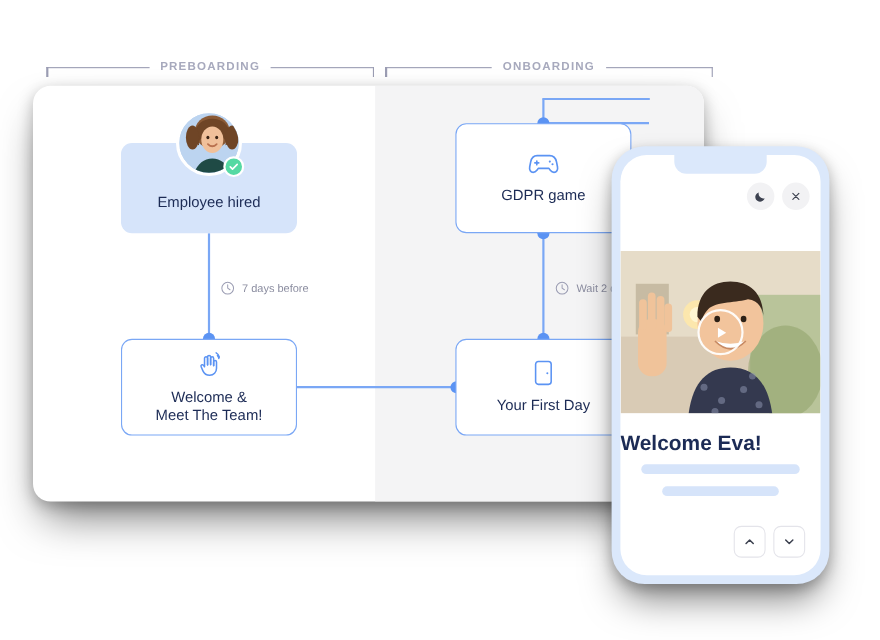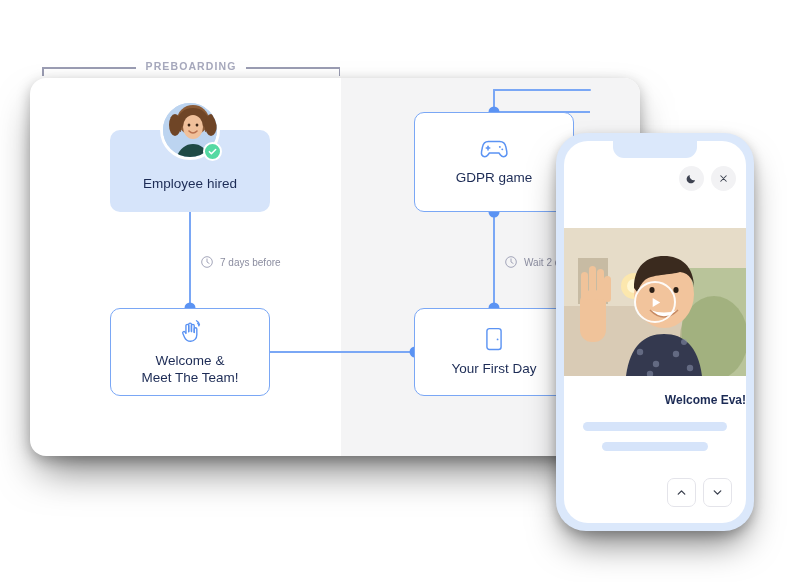--- a/index.html
+++ b/index.html
@@ -18,21 +18,21 @@
     width: 800px;
     height: 582px;
   }
 
   
   .phase-header {
     position: absolute;
     top: 50px;
     height: 22px;
     display: flex;
-    align-items: flex-end;
+    align-items: center;
     justify-content: center;
     gap: 10px;
   }
   .phase-label {
     font-size: 10.5px;
     letter-spacing: 1.1px;
     color: #a7a9bd;
     font-weight: 700;
     white-space: nowrap;
   }
@@ -220,22 +220,22 @@
     border: 2.5px solid rgba(255,255,255,0.92);
     display: flex;
     align-items: center;
     justify-content: center;
     box-sizing: border-box;
   }
   #phone-title {
     position: absolute;
     left: 0; right: 0;
     top: 252px;
-    text-align: right;
-    font-size: 12px;
+    text-align: left;
+    font-size: 19px;
     color: #1c2b55;
     font-weight: 600;
   }
   .skeleton {
     position: absolute;
     height: 9px;
     border-radius: 5px;
     background: #d6e4fa;
   }
   .sk1 { left: 19px; right: 19px; top: 281px; }
@@ -266,20 +266,29 @@
   <div class="phase-header" style="left:42px; width:298px;">
     <div class="bracket">
       <div class="tick left"></div>
     </div>
     <div class="phase-label">PREBOARDING</div>
     <div class="bracket">
       <div class="tick right"></div>
     </div>
   </div>
 
+  <div class="phase-header" style="left:350px; width:298px;">
+    <div class="bracket">
+      <div class="tick left"></div>
+    </div>
+    <div class="phase-label">ONBOARDING</div>
+    <div class="bracket">
+      <div class="tick right"></div>
+    </div>
+  </div>
 
   <div id="board">
     <div class="pane-right"></div>
 
     <svg id="wires" viewBox="0 0 610 378">
       <g fill="none" stroke="#7aa7f5" stroke-width="2">
 
         <path d="M160,134 L160,230"></path>
 
         <path d="M160,274 L385,274"></path>

